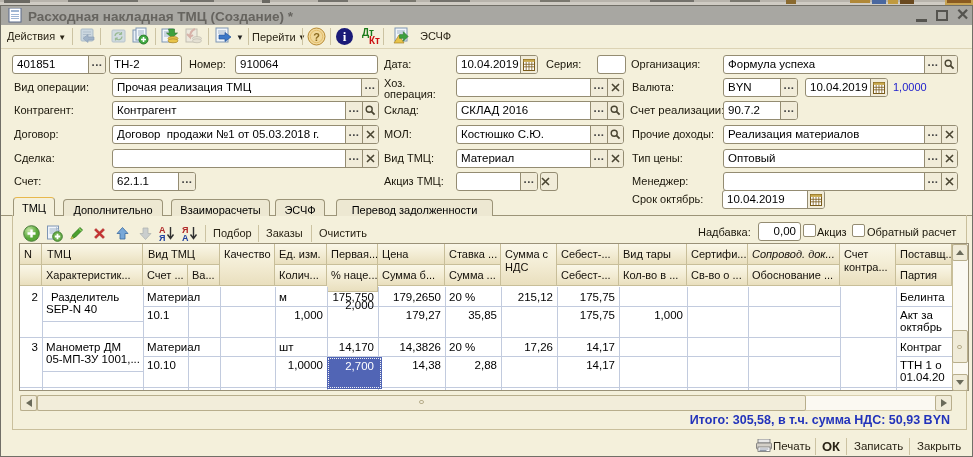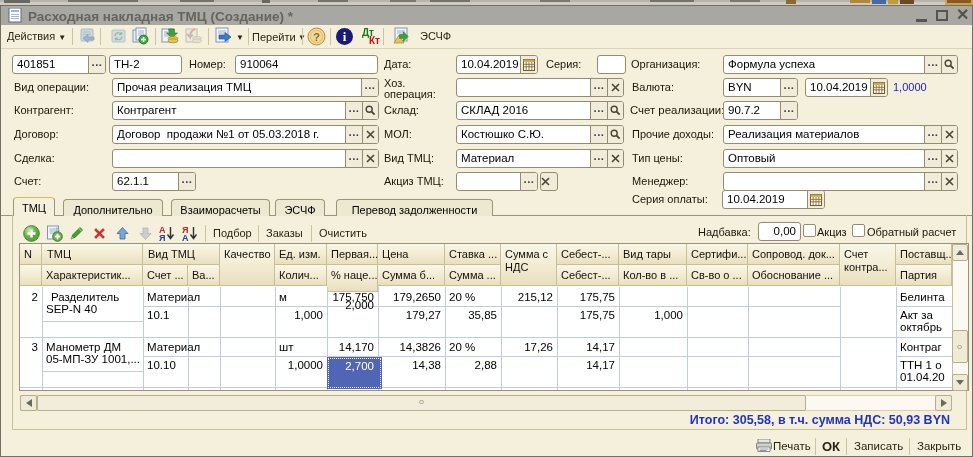--- a/index.html
+++ b/index.html
@@ -243,21 +243,21 @@
       <path d="M1 1 L8 8 M8 1 L1 8" stroke="#4a4532" stroke-width="1.6"></path>
     </svg></div>
 <div class="lbl" style="left:632px;top:175px;">Менеджер:</div>
 <div class="inp" style="left:723px;top:172px;width:235px;">
     <span class="dots" style="right:16px;">...</span>
     <span class="dots xq"><svg width="9" height="9" viewBox="0 0 9 9" style="margin-top:4px">
         <path d="M1 1 L8 8 M8 1 L1 8" stroke="#4a4532" stroke-width="1.6"></path>
       </svg></span>
   </div>
 
-<div class="lbl" style="left:632px;top:193px;">Серия оплаты:</div>
+<div class="lbl" style="left:632px;top:193px;">Срок октябрь:</div>
 <div class="inp" style="left:722px;top:190px;width:103px;"><span>10.04.2019</span><span class="dots cal"><svg width="12" height="12" viewBox="0 0 12 12" style="margin-top:3px">
         <rect x="0.5" y="0.5" width="11" height="11" fill="#fff" stroke="#7A5C1C"></rect>
         <rect x="0.5" y="0.5" width="11" height="2.4" fill="#C8A84C"></rect>
         <g stroke="#7A5C1C" stroke-width="0.8">
           <line x1="0.5" y1="5.3" x2="11.5" y2="5.3"></line>
           <line x1="0.5" y1="7.8" x2="11.5" y2="7.8"></line>
           <line x1="3.2" y1="3" x2="3.2" y2="11.5"></line>
           <line x1="6" y1="3" x2="6" y2="11.5"></line>
           <line x1="8.8" y1="3" x2="8.8" y2="11.5"></line>
         </g>
@@ -332,21 +332,21 @@
 <div class="hcell" style="left:20px;top:244px;width:22px;height:21px;padding-left:4px;">N</div>
 <div class="hcell" style="left:42px;top:244px;width:101px;height:21px;padding-left:5px;">ТМЦ</div>
 <div class="hcell" style="left:143px;top:244px;width:77px;height:21px;padding-left:5px;">Вид ТМЦ</div>
 <div class="hcell" style="left:275px;top:244px;width:52px;height:21px;padding-left:4px;">Ед. изм.</div>
 <div class="hcell" style="left:327px;top:244px;width:51px;height:21px;padding-left:4px;">Первая...</div>
 <div class="hcell" style="left:378px;top:244px;width:67px;height:21px;padding-left:4px;">Цена</div>
 <div class="hcell" style="left:445px;top:244px;width:56px;height:21px;padding-left:4px;">Ставка ...</div>
 <div class="hcell" style="left:557px;top:244px;width:62px;height:21px;padding-left:4px;">Себест-...</div>
 <div class="hcell" style="left:619px;top:244px;width:68px;height:21px;padding-left:4px;">Вид тары</div>
 <div class="hcell" style="left:687px;top:244px;width:61px;height:21px;padding-left:4px;">Сертифи...</div>
-<div class="hcell" style="left:748px;top:244px;width:92px;height:21px;padding-left:4px;">Сопровод. док...</div>
+<div class="hcell" style="left:748px;top:244px;width:92px;height:21px;padding-left:4px;font-style:italic;">Сопровод. док...</div>
 <div class="hcell" style="left:896px;top:244px;width:56px;height:21px;padding-left:4px;">Поставщ...</div>
 <div class="hcell" style="left:42px;top:265px;width:101px;height:21px;">Характеристик...</div>
 <div class="hcell" style="left:143px;top:265px;width:45px;height:21px;">Счет ...</div>
 <div class="hcell" style="left:188px;top:265px;width:32px;height:21px;">Ва...</div>
 <div class="hcell" style="left:275px;top:265px;width:52px;height:21px;">Колич...</div>
 <div class="hcell" style="left:327px;top:265px;width:51px;height:27px;">% наце...</div>
 <div class="hcell" style="left:378px;top:265px;width:67px;height:21px;">Сумма б...</div>
 <div class="hcell" style="left:445px;top:265px;width:56px;height:21px;">Сумма ...</div>
 <div class="hcell" style="left:557px;top:265px;width:62px;height:21px;">Себест-...</div>
 <div class="hcell" style="left:619px;top:265px;width:68px;height:21px;">Кол-во в ...</div>

